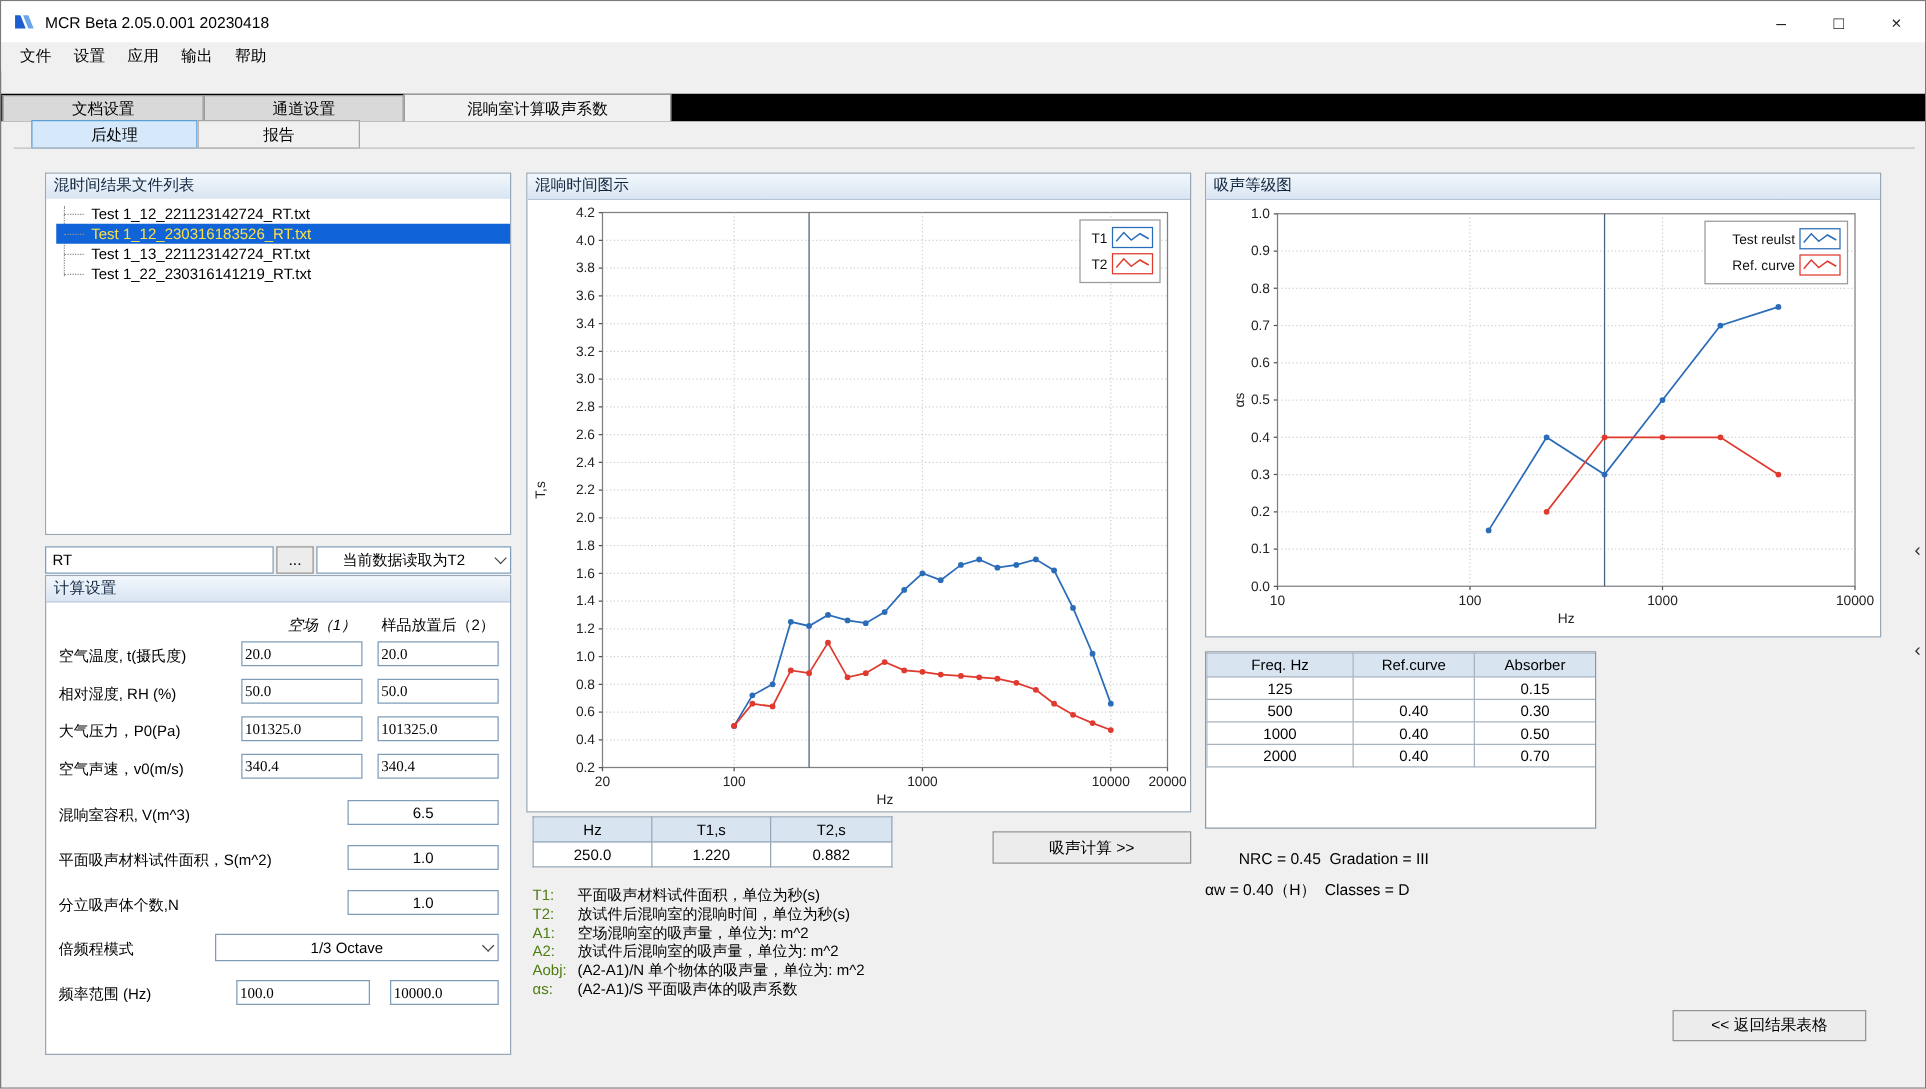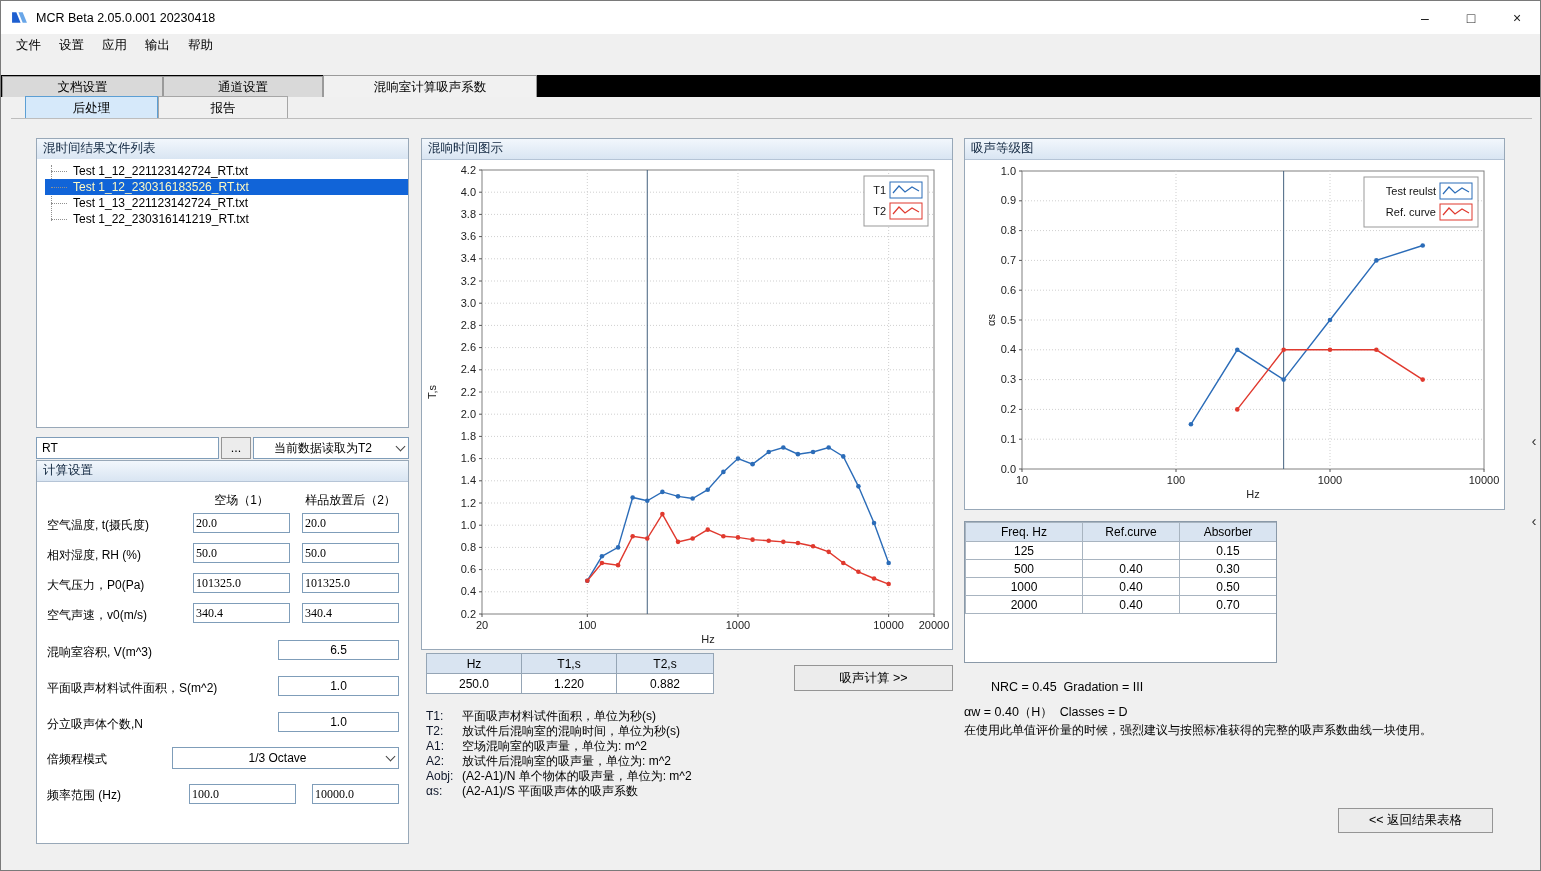--- a/index.html
+++ b/index.html
@@ -36,21 +36,21 @@
 
   
   .gbox{position:absolute;background:#ffffff;border:1px solid #98a8b8;box-sizing:border-box;overflow:hidden;}
   .gbox-h{height:20px;background:linear-gradient(#f2f7fc,#d9e5f2);border-bottom:1px solid #b5c4d6;font-size:12.5px;line-height:19px;padding-left:6px;color:#10263f;}
 
   
   .file-list{position:absolute;left:0;top:20px;right:0;bottom:0;background:#fff;padding-top:4px;overflow:hidden;}
   .file-list::before{content:"";position:absolute;left:14px;top:6px;height:56px;border-left:1px dotted #909090;}
   .file-item{position:relative;height:16px;line-height:16px;font-size:12px;margin-left:8px;padding-left:28px;white-space:nowrap;}
   .file-item::before{content:"";position:absolute;left:6px;top:8px;width:16px;border-top:1px dotted #909090;}
-  .file-item.selected{background:#1164d8;color:#fef9c3;}
+  .file-item.selected{background:#1164d8;color:#fde047;}
 
   
   .txt,.cin,.sin{border:1px solid #7f9db9;font-size:12px;box-sizing:border-box;font-family:inherit;background:#fff;}
   .txt{position:absolute;height:22px;padding:0 5px;}
   .btn{position:absolute;background:#ececec;border:1px solid #959595;font-size:12.5px;font-family:inherit;box-sizing:border-box;text-align:center;padding:0;cursor:default;}
   .combo{position:absolute;background:#fff;border:1px solid #7f9db9;display:flex;align-items:center;box-sizing:border-box;font-size:12px;}
   .combo-text{flex:1;text-align:center;white-space:nowrap;overflow:hidden;}
   .combo-arrow{width:16px;height:100%;display:flex;align-items:center;justify-content:center;}
   .combo-arrow::after{content:"";width:6px;height:6px;border-right:1.5px solid #444;border-bottom:1.5px solid #444;transform:rotate(45deg);margin-top:-3px;}
 
@@ -77,21 +77,21 @@
 
   
   .rtable-wrap{position:absolute;background:#fff;border:1px solid #8a99a8;box-sizing:border-box;overflow:hidden;}
   .rtable{border-collapse:collapse;width:100%;table-layout:fixed;}
   .rtable th,.rtable td{border:1px solid #a8b4c0;font-size:12px;height:17px;text-align:center;font-weight:normal;padding:0;background:#fff;}
   .rtable th{background:#d9e4f1;height:18px;}
 
   
   .notes{position:absolute;}
   .note-line{font-size:12px;height:15px;line-height:15px;white-space:nowrap;}
-  .note-key{display:inline-block;width:36px;color:#0f172a;}
+  .note-key{display:inline-block;width:36px;color:#4d7c0f;}
 
   .info-line{position:absolute;font-size:12.5px;white-space:pre;}
   .advice{position:absolute;font-size:12px;white-space:nowrap;}
 
   .edge-chevron{position:absolute;left:1526px;width:14px;height:22px;display:flex;align-items:center;justify-content:center;font-size:15px;color:#333;}
 </style>
 </head>
 <body>
 
 <div class="app">
@@ -149,21 +149,21 @@
 
   <input class="txt" style="left: 35px; top: 436px; width: 183px;" value="RT">
   <button class="btn" style="left:220px;top:436px;width:30px;height:22px;">...</button>
   <div class="combo" style="left:252px;top:436px;width:156px;height:22px;">
     <span class="combo-text">当前数据读取为T2</span>
     <span class="combo-arrow"></span>
   </div>
 
   <div class="gbox" style="left:35px;top:459px;width:373px;height:384px;">
     <div class="gbox-h">计算设置</div>
-    <div class="calc-col-h" style="left:156px;width:97px;">空场（1）</div>
+    <div class="calc-col-h" style="left:172px;width:97px;font-style:italic;">空场（1）</div>
     <div class="calc-col-h" style="left:256px;width:115px;">样品放置后（2）</div>
 
     <div class="dual-rows">
 
         <div class="crow">
           <span class="clabel">空气温度, t(摄氏度)</span>
           <input class="cin v1" value="20.0" style="">
           <input class="cin v2" value="20.0" style="">
         </div>
 
@@ -513,20 +513,19 @@
             <td>0.40</td>
             <td>0.70</td>
           </tr>
 
         </tbody>
     </table>
   </div>
 
   <div class="info-line" style="left:990px;top:679px;">NRC = 0.45  Gradation = III</div>
   <div class="info-line" style="left:963px;top:703px;">αw = 0.40（H）  Classes = D</div>
-  <div class="advice" style="left:963px;top:721px;width:530px;">在使用此单值评价量的时候，强烈建议与按照标准获得的完整的吸声系数曲线一块使用。</div>
 
   <button class="btn" style="left:1337px;top:807px;width:155px;height:25px;">&lt;&lt; 返回结果表格</button>
 
   <div class="edge-chevron" style="top:428px;">‹</div>
   <div class="edge-chevron" style="top:508px;">‹</div>
 
 </div>
 
 </body></html>

